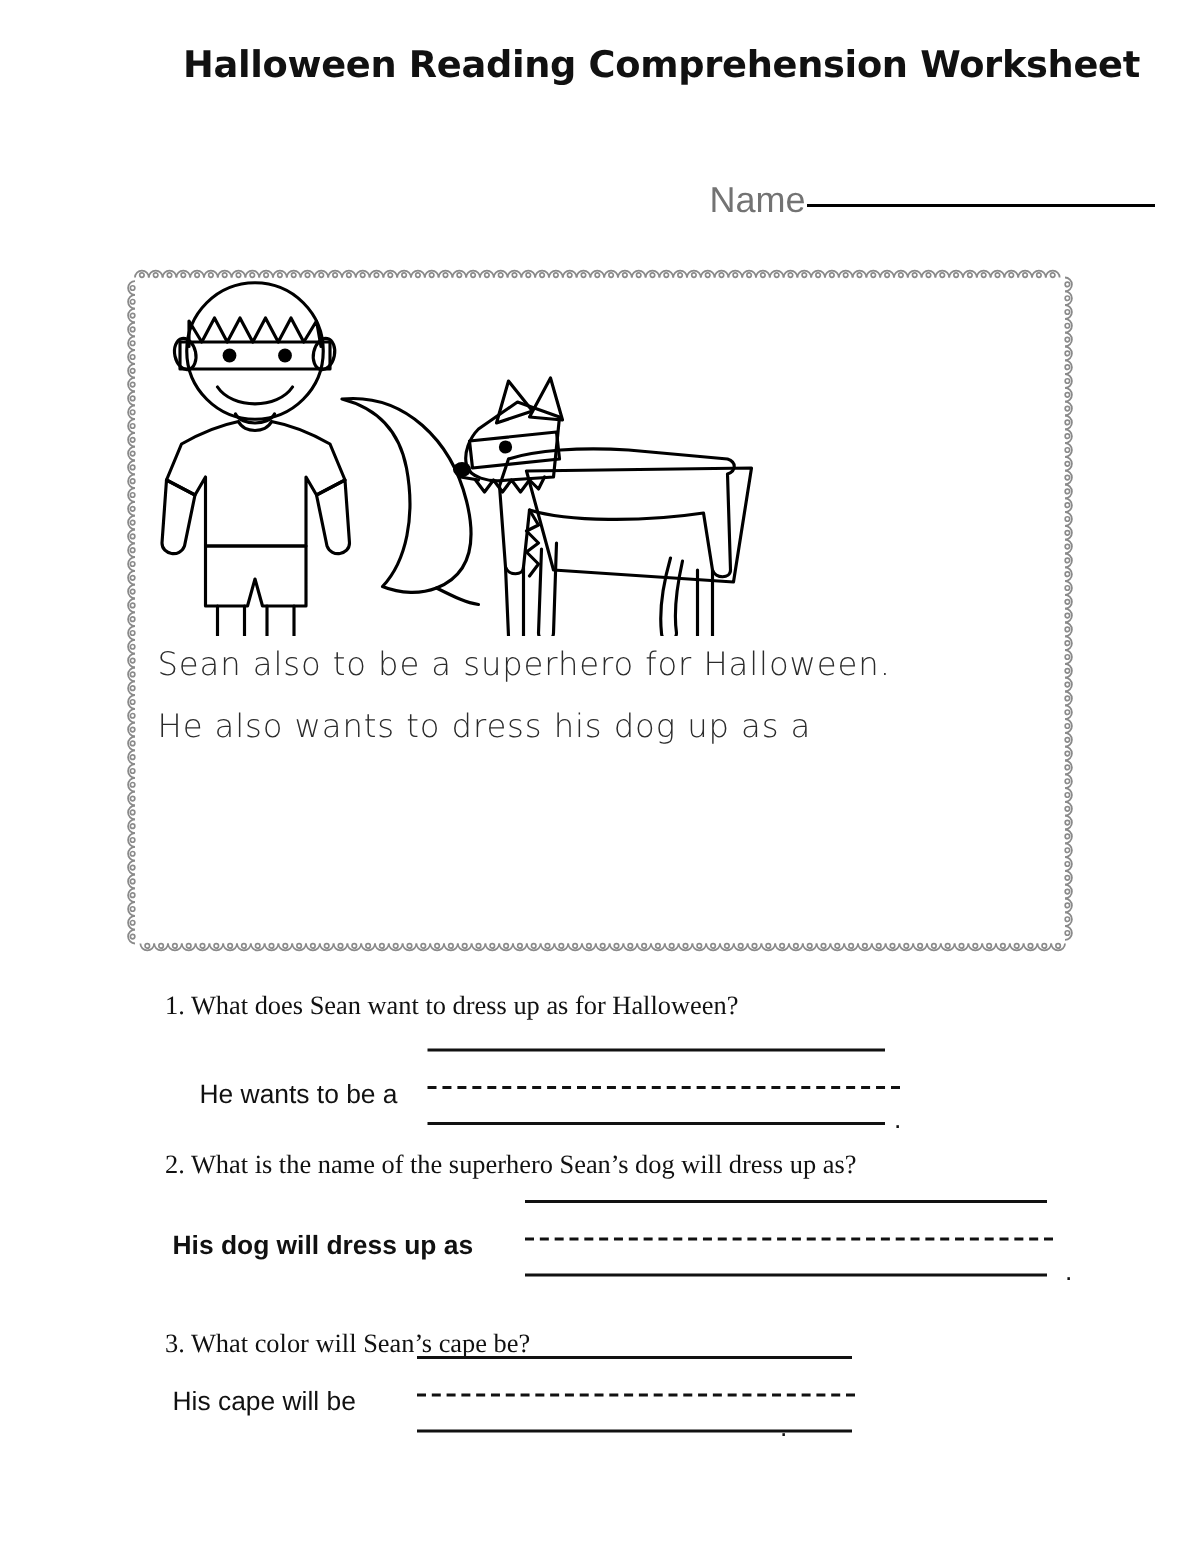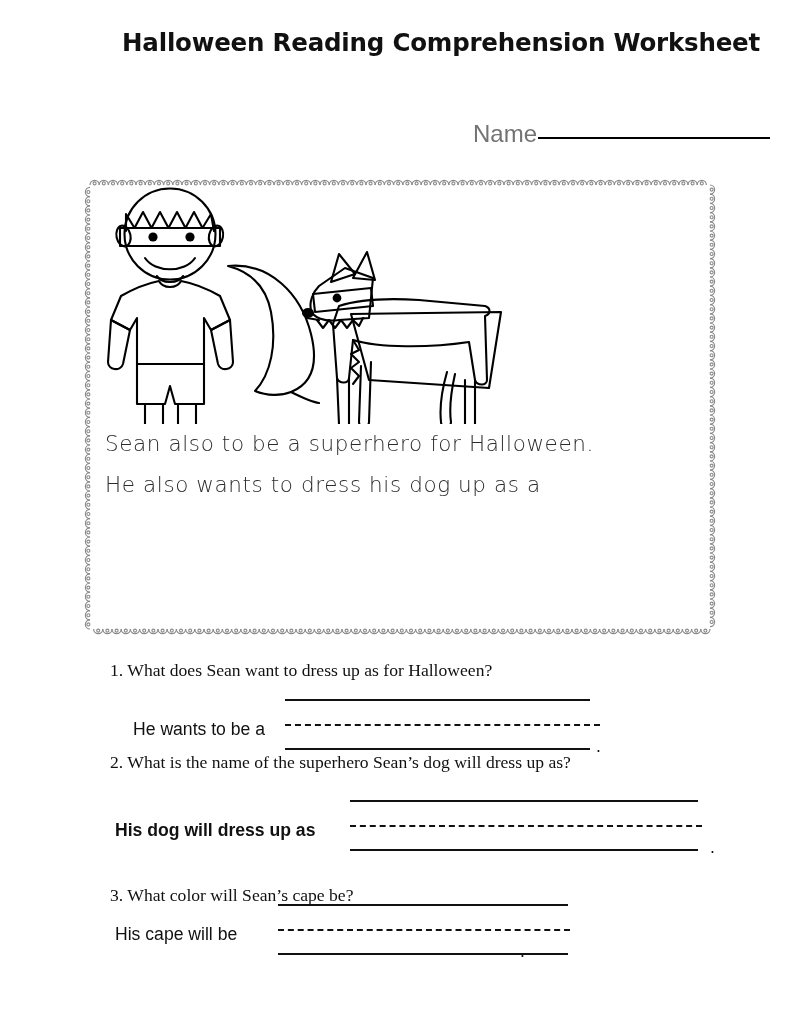--- a/index.html
+++ b/index.html
@@ -491,21 +491,21 @@
     <div class="a-prompt" style="left:115px; top:67px;margin-left:18px;">He wants to be a</div>
     <div class="ans-lines">
       <div class="ln-solid" style="left:285px; top:47px; width:305px;"></div>
       <div class="ln-dash" style="left:285px; top:72px; width:315px;"></div>
       <div class="ln-solid" style="left:285px; top:96px; width:305px;"></div>
     </div>
     <div class="period" style="left:596px; top:84px;">.</div>
   </div>
 
   <div class="qblock">
-    <div class="q-text" style="left:110px; top:100px;">2. What is the name of the superhero Sean’s dog will dress up as?</div>
+    <div class="q-text" style="left:110px; top:114px;">2. What is the name of the superhero Sean’s dog will dress up as?</div>
     <div class="a-prompt" style="left:115px; top:168px;font-weight:bold;">His dog will dress up as</div>
     <div class="ans-lines">
       <div class="ln-solid" style="left:350px; top:148px; width:348px;"></div>
       <div class="ln-dash" style="left:350px; top:173px; width:352px;"></div>
       <div class="ln-solid" style="left:350px; top:197px; width:348px;"></div>
     </div>
     <div class="period" style="left:710px; top:185px;">.</div>
   </div>
 
   <div class="qblock">

